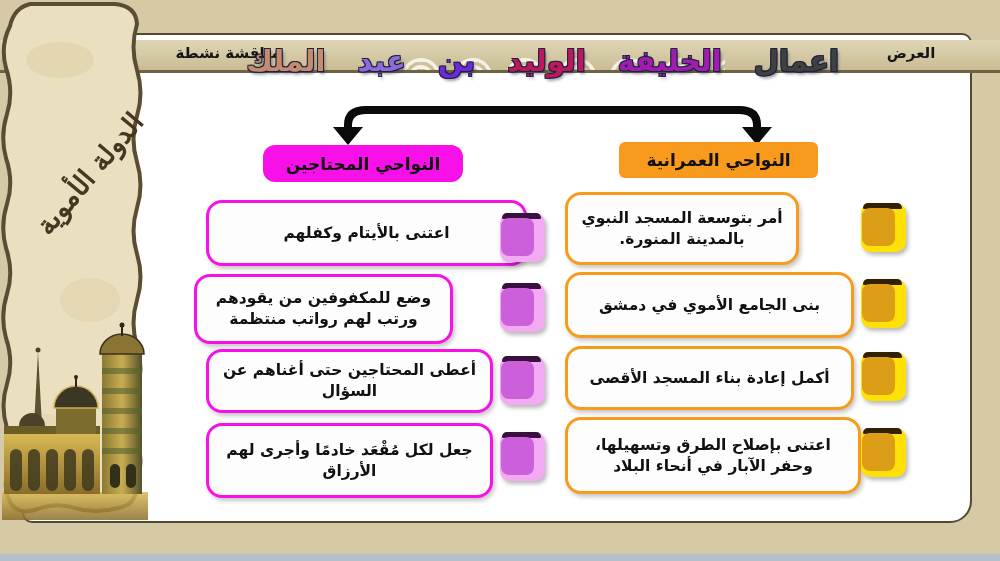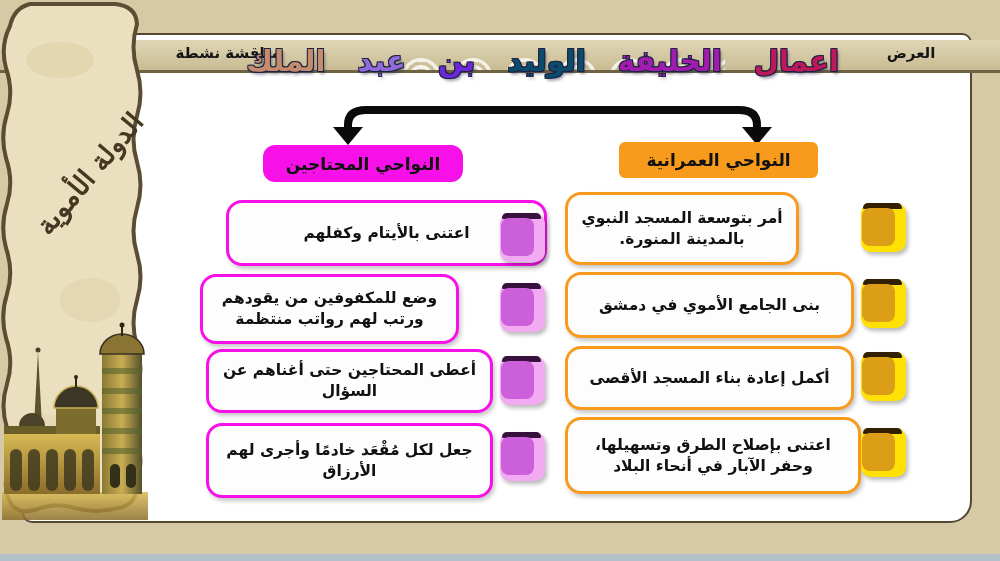--- a/index.html
+++ b/index.html
@@ -120,23 +120,23 @@
   <rect x="100" y="134" width="40" height="6" fill="#56622e" opacity=".6"></rect>
   <rect x="100" y="154" width="40" height="6" fill="#56622e" opacity=".6"></rect>
   <rect x="108" y="170" width="10" height="24" rx="5" fill="#33301a"></rect>
   <rect x="124" y="170" width="10" height="24" rx="5" fill="#33301a"></rect>
   <path d="M98,60 a22,20 0 0 1 44,0 z" fill="#8a7433" stroke="#3c3020" stroke-width="1.5"></path>
   <line x1="120" y1="32" x2="120" y2="42" stroke="#2c2818" stroke-width="2"></line>
   <circle cx="120" cy="31" r="2.5" fill="#2c2818"></circle>
 </svg>
 
 <div id="title">
-  <span class="tw" style="color: #be185d;">اعمال</span>
+  <span class="tw" style="color: #404040;">اعمال</span>
   <span class="tw" style="color: #a21caf;">الخليفة</span>
-  <span class="tw" style="color: #0c4a6e;">الوليد</span>
+  <span class="tw" style="color: #be185d;">الوليد</span>
   <span class="tw" style="color: #6d28d9;">بن</span>
   <span class="tw" style="color: rgb(143, 106, 216);">عبد</span>
   <span class="tw" style="color: rgb(198, 138, 109);">الملك</span>
 </div>
 
 <svg id="arrow-svg" width="445" height="50" viewBox="0 0 445 50">
   <path d="M 18 30 L 18 26 Q 18 11 36 11 L 409 11 Q 427 11 427 26 L 427 30" fill="none" stroke="#0a0a0a" stroke-width="8"></path>
   <polygon points="3,28 33,28 18,46" fill="#0a0a0a"></polygon>
   <polygon points="412,28 442,28 427,46" fill="#0a0a0a"></polygon>
 </svg>
@@ -159,22 +159,22 @@
 </div>
 <div class="cube" style="left: 861px; top: 352px; background: rgb(255, 225, 6);">
   <div class="cube-top" style="background: rgb(51, 32, 0);"></div>
   <div class="cube-face" style="background: rgb(219, 158, 22);"></div>
 </div>
 <div class="cube" style="left: 861px; top: 428px; background: rgb(255, 225, 6);">
   <div class="cube-top" style="background: rgb(51, 32, 0);"></div>
   <div class="cube-face" style="background: rgb(219, 158, 22);"></div>
 </div>
 
-<div class="card" style="left: 206px; top: 200px; width: 321px; height: 66px; border-color: rgb(247, 17, 232); margin-left: 20px;">اعتنى بالأيتام وكفلهم</div>
-<div class="card" style="left: 200px; top: 274px; width: 259px; height: 70px; border-color: rgb(247, 17, 232);">وضع للمكفوفين من يقودهم ورتب لهم رواتب منتظمة</div>
+<div class="card" style="left: 206px; top: 200px; width: 321px; height: 66px; border-color: rgb(247, 17, 232);">اعتنى بالأيتام وكفلهم</div>
+<div class="card" style="left: 194px; top: 274px; width: 259px; height: 70px; border-color: rgb(247, 17, 232);">وضع للمكفوفين من يقودهم ورتب لهم رواتب منتظمة</div>
 <div class="card" style="left: 206px; top: 349px; width: 287px; height: 64px; border-color: rgb(247, 17, 232);">أعطى المحتاجين حتى أغناهم عن السؤال</div>
 <div class="card" style="left: 206px; top: 423px; width: 287px; height: 75px; border-color: rgb(247, 17, 232);">جعل لكل مُقْعَد خادمًا وأجرى لهم الأرزاق</div>
 
 <div class="cube" style="left: 500px; top: 213px; background: rgb(242, 171, 242);">
   <div class="cube-top" style="background: rgb(56, 17, 62);"></div>
   <div class="cube-face" style="background: rgb(204, 96, 219);"></div>
 </div>
 <div class="cube" style="left: 500px; top: 283px; background: rgb(242, 171, 242);">
   <div class="cube-top" style="background: rgb(56, 17, 62);"></div>
   <div class="cube-face" style="background: rgb(204, 96, 219);"></div>

